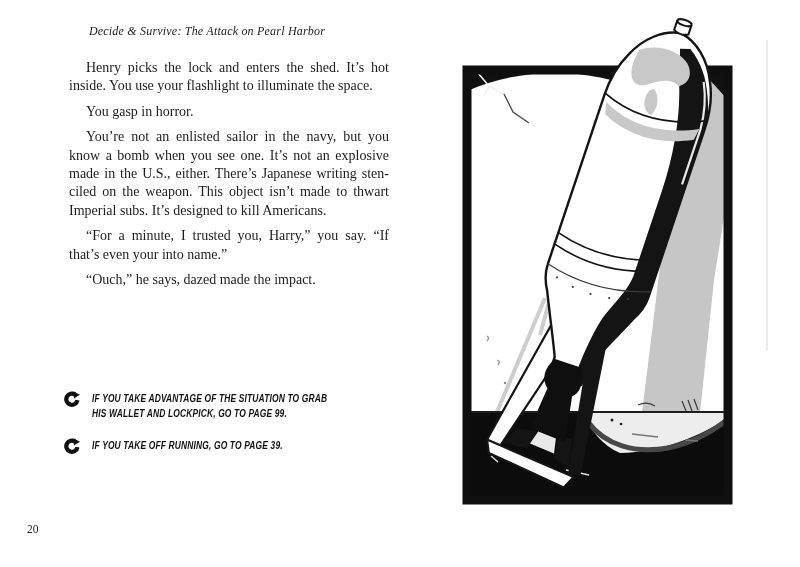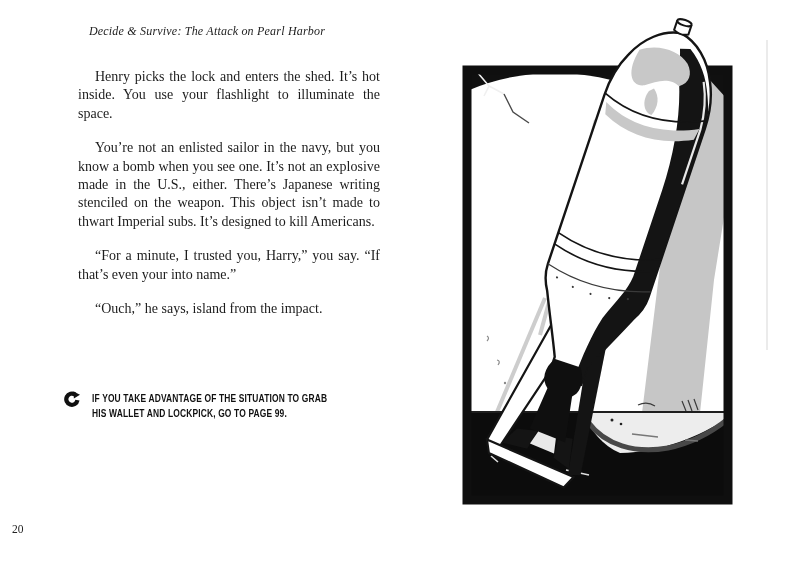--- a/index.html
+++ b/index.html
@@ -2,55 +2,65 @@
 <html><head>
 <meta charset="utf-8">
 <style>
   html,body{margin:0;padding:0;background:#ffffff;}
   .spread{position:relative;width:772px;height:567px;background:#ffffff;overflow:hidden;
           font-family:"Liberation Serif",serif;color:#1b1b1b;}
   .running-header{position:absolute;left:40px;top:24px;width:334px;text-align:center;
           font-style:italic;font-size:12px;letter-spacing:.2px;color:#222;}
   .story{position:absolute;left:62px;top:52px;width:334px;font-size:14px;line-height:18.4px;
           text-align:justify;color:#1c1c1c;}
-  .story p{margin:16px;text-indent:17px;-webkit-hyphens:manual;hyphens:manual;}
+  .story p{margin:7px;text-indent:17px;-webkit-hyphens:manual;hyphens:manual;}
   .choices{position:absolute;left:63px;top:391px;width:330px;}
-  .choice{display:flex;align-items:flex-start;margin-bottom:17px;}
+  .choice{display:flex;align-items:flex-start;margin-bottom:17px;font-style:italic;}
   .choice-icon{flex:0 0 17px;width:17px;height:17px;margin-top:0;}
   .choice-text{margin-left:12px;font-family:"Liberation Sans",sans-serif;font-weight:700;
           font-size:10.8px;line-height:14.8px;letter-spacing:.2px;color:#101010;
           transform:scaleX(.78);transform-origin:0 0;}
   .cline{display:block;white-space:nowrap;}
-  .page-number{position:absolute;left:12px;top:523px;font-size:11.5px;color:#222;}
+  .page-number{position:absolute;left:27px;top:523px;font-size:11.5px;color:#222;}
   .illustration-svg{position:absolute;left:400px;top:0;width:400px;height:567px;}
   .scan-edge{position:absolute;right:4px;top:40px;width:2px;height:310px;background:#ebebeb;}
 </style>
 </head>
 <body>
 
 <div class="spread">
 
   <div class="running-header">Decide &amp; Survive: The Attack on Pearl Harbor</div>
 
   <div class="story">
     <p>Henry picks the lock and enters the shed. It’s hot inside. You use your flashlight to illuminate the space.</p>
+    <p>You gasp in horror.</p>
     <p>You’re not an enlisted sailor in the navy, but you know a bomb when you see one. It’s not an explosive made in the U.S., either. There’s Japanese writing sten­ciled on the weapon. This object isn’t made to thwart Imperial subs. It’s designed to kill Americans.</p>
     <p>“For a minute, I trusted you, Harry,” you say. “If that’s even your into name.”</p>
-    <p>“Ouch,” he says, island from the impact.</p>
+    <p>“Ouch,” he says, dazed made the impact.</p>
   </div>
 
   <div class="choices">
     <div class="choice">
       <svg class="choice-icon" viewBox="0 0 20 20" aria-hidden="true">
         <path d="M14.2,4.2 A6.6,6.6 0 1 0 17,10.8" fill="none" stroke="#101010" stroke-width="5"></path>
         <polygon points="12.4,0.6 20,4.4 12.8,8.8" fill="#101010"></polygon>
       </svg>
       <div class="choice-text">
         <span class="cline">IF YOU TAKE ADVANTAGE OF THE SITUATION TO GRAB</span>
         <span class="cline">HIS WALLET AND LOCKPICK, GO TO PAGE 99.</span>
+      </div>
+    </div>
+    <div class="choice">
+      <svg class="choice-icon" viewBox="0 0 20 20" aria-hidden="true">
+        <path d="M14.2,4.2 A6.6,6.6 0 1 0 17,10.8" fill="none" stroke="#101010" stroke-width="5"></path>
+        <polygon points="12.4,0.6 20,4.4 12.8,8.8" fill="#101010"></polygon>
+      </svg>
+      <div class="choice-text">
+        <span class="cline">IF YOU TAKE OFF RUNNING, GO TO PAGE 39.</span>
       </div>
     </div>
   </div>
 
   <div class="page-number">20</div>
 
   <svg class="illustration-svg" viewBox="400 0 400 567" role="img" aria-label="Black-and-white comic panel of a large Japanese aerial bomb standing upright in a dark shed, lit by a circular flashlight beam">
     <defs>
       <clipPath id="frameClip">
           <rect x="467" y="70" width="261" height="430"></rect>

